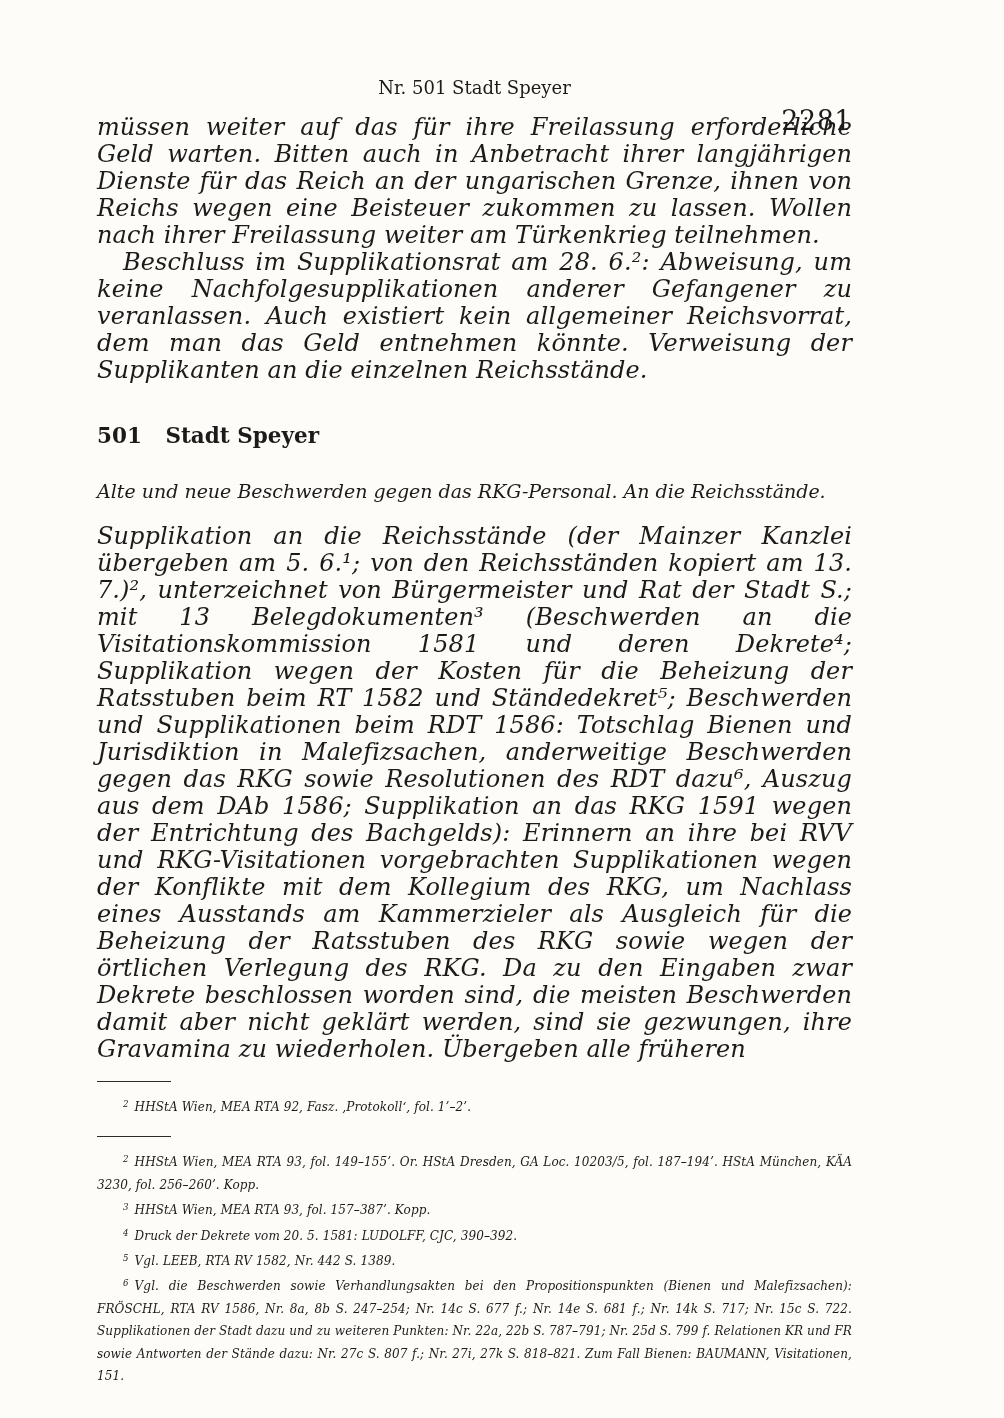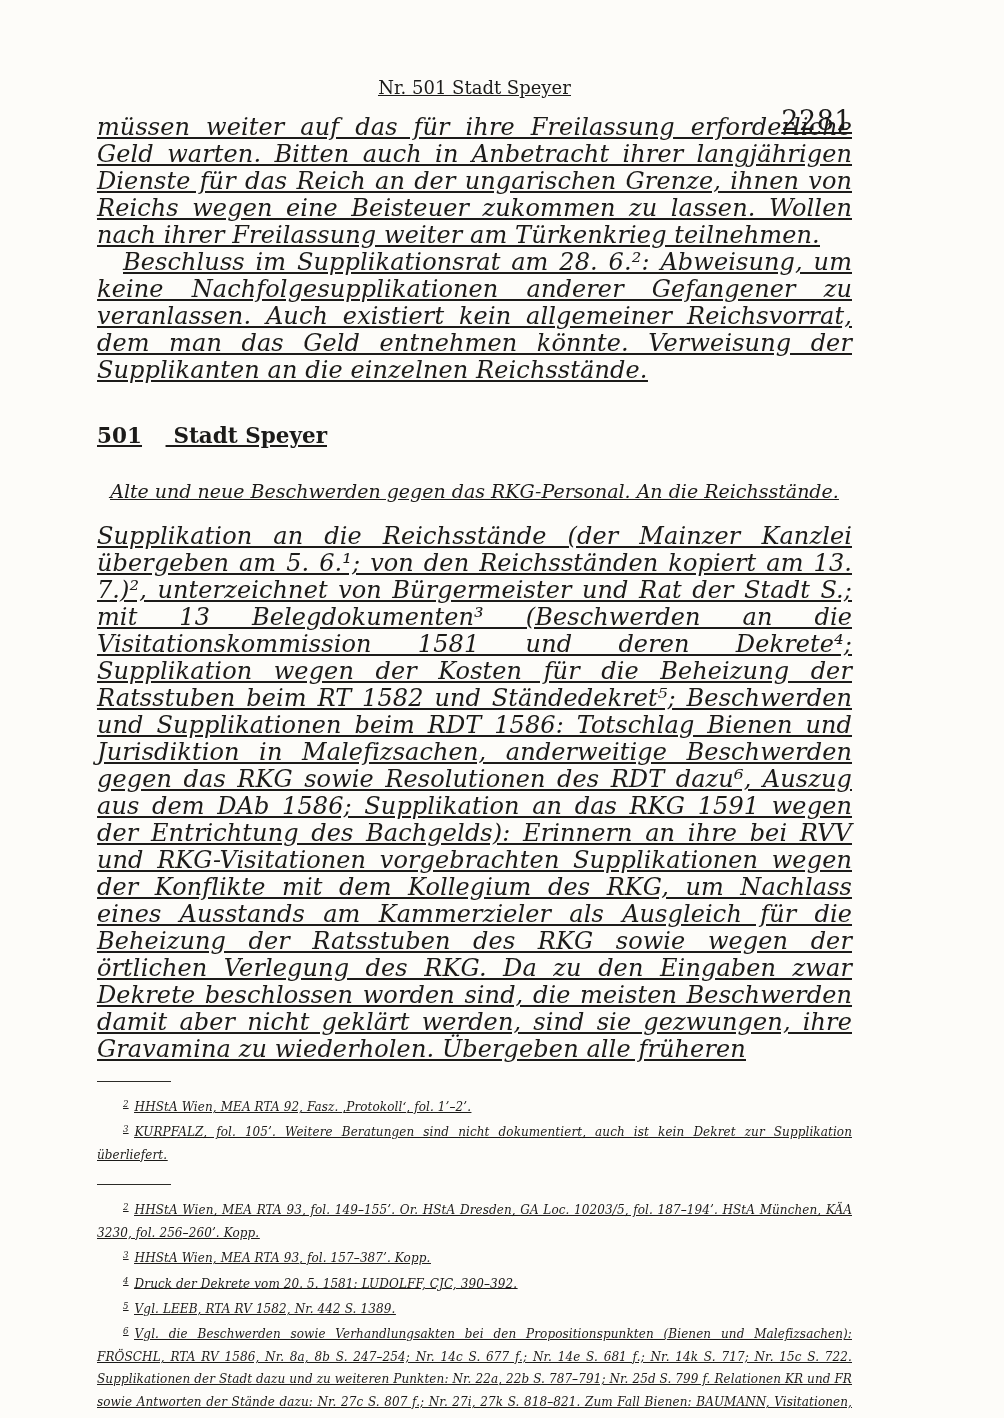--- a/index.html
+++ b/index.html
@@ -1,15 +1,15 @@
 <!DOCTYPE html>
 <html lang="de"><head>
 <meta charset="utf-8">
 <style>
-  * { margin: 0; padding: 0; box-sizing: border-box; text-decoration: underline; }
+  * { margin: 0; padding: 0; box-sizing: border-box; }
   html, body { background: #e9e7e2; }
   body { display: flex; justify-content: center; }
 
   .page {
     position: relative;
     width: 1004px;
     height: 1418px;
     background: #fdfcf9;
     color: #1c1b19;
     font-family: "DejaVu Serif", "Liberation Serif", serif;
@@ -47,26 +47,26 @@
 
   
   .entry-heading {
     margin-top: 38px;
     margin-bottom: 28px;
     font-size: 21.5px;
     line-height: 28px;
     font-weight: bold;
     font-style: normal;
   }
-  .entry-number { margin-right: 24px; }
+  .entry-number { margin-right: 16px; }
 
   .entry-subtitle {
     font-size: 19px;
     line-height: 27px;
-    text-align: center;
+    text-align: left;
     margin-bottom: 18px;
   }
 
   
   .footnote-group { margin-top: 2px; }
   .footnote-rule {
     width: 74px;
     border: 0;
     border-top: 1.5px solid #2c2b28;
     margin: 18px 0 11px 0;
@@ -107,21 +107,20 @@
       <span class="entry-title">Stadt Speyer</span>
     </h2>
 
     <p class="entry-subtitle italic">Alte und neue Beschwerden gegen das RKG-Personal. An die Reichsstände.</p>
 
     <p class="body-par italic">Supplikation an die Reichsstände (der Mainzer Kanzlei übergeben am 5. 6.¹; von den Reichsständen kopiert am 13. 7.)², unterzeichnet von Bürgermeister und Rat der Stadt S.; mit 13 Belegdokumenten³ (Beschwerden an die Visitationskommission 1581 und deren Dekrete⁴; Supplikation wegen der Kosten für die Beheizung der Ratsstuben beim RT 1582 und Ständedekret⁵; Beschwerden und Supplikationen beim RDT 1586: Totschlag Bienen und Jurisdiktion in Malefizsachen, anderweitige Beschwerden gegen das RKG sowie Resolutionen des RDT dazu⁶, Auszug aus dem DAb 1586; Supplikation an das RKG 1591 wegen der Entrichtung des Bachgelds): Erinnern an ihre bei RVV und RKG-Visitationen vorgebrachten Supplikationen wegen der Konflikte mit dem Kollegium des RKG, um Nachlass eines Ausstands am Kammerzieler als Ausgleich für die Beheizung der Ratsstuben des RKG sowie wegen der örtlichen Verlegung des RKG. Da zu den Eingaben zwar Dekrete beschlossen worden sind, die meisten Beschwerden damit aber nicht geklärt werden, sind sie gezwungen, ihre Gravamina zu wiederholen. Übergeben alle früheren</p>
 
     <section class="footnote-group">
       <hr class="footnote-rule">
       <p class="footnote"><sup class="fn-marker">2</sup><span>HHStA Wien, MEA RTA 92, Fasz. ‚Protokoll‘, fol. 1’–2’.</span></p>
-      <p class="footnote"><sup class="fn-marker">3</sup><span>KURPFALZ, fol. 105’. Weitere Beratungen sind nicht dokumentiert, auch ist kein Dekret zur Supplikation überliefert.</span></p>
     </section>
 
     <section class="footnote-group">
       <hr class="footnote-rule">
       <p class="footnote"><sup class="fn-marker">2</sup><span>HHStA Wien, MEA RTA 93, fol. 149–155’. Or. HStA Dresden, GA Loc. 10203/5, fol. 187–194’. HStA München, KÄA 3230, fol. 256–260’. Kopp.</span></p>
       <p class="footnote"><sup class="fn-marker">3</sup><span>HHStA Wien, MEA RTA 93, fol. 157–387’. Kopp.</span></p>
       <p class="footnote"><sup class="fn-marker">4</sup><span>Druck der Dekrete vom 20. 5. 1581: LUDOLFF, CJC, 390–392.</span></p>
       <p class="footnote"><sup class="fn-marker">5</sup><span>Vgl. LEEB, RTA RV 1582, Nr. 442 S. 1389.</span></p>
       <p class="footnote"><sup class="fn-marker">6</sup><span>Vgl. die Beschwerden sowie Verhandlungsakten bei den Propositionspunkten (Bienen und Malefizsachen): FRÖSCHL, RTA RV 1586, Nr. 8a, 8b S. 247–254; Nr. 14c S. 677 f.; Nr. 14e S. 681 f.; Nr. 14k S. 717; Nr. 15c S. 722. Supplikationen der Stadt dazu und zu weiteren Punkten: Nr. 22a, 22b S. 787–791; Nr. 25d S. 799 f. Relationen KR und FR sowie Antworten der Stände dazu: Nr. 27c S. 807 f.; Nr. 27i, 27k S. 818–821. Zum Fall Bienen: BAUMANN, Visitationen, 151.</span></p>
     </section>

